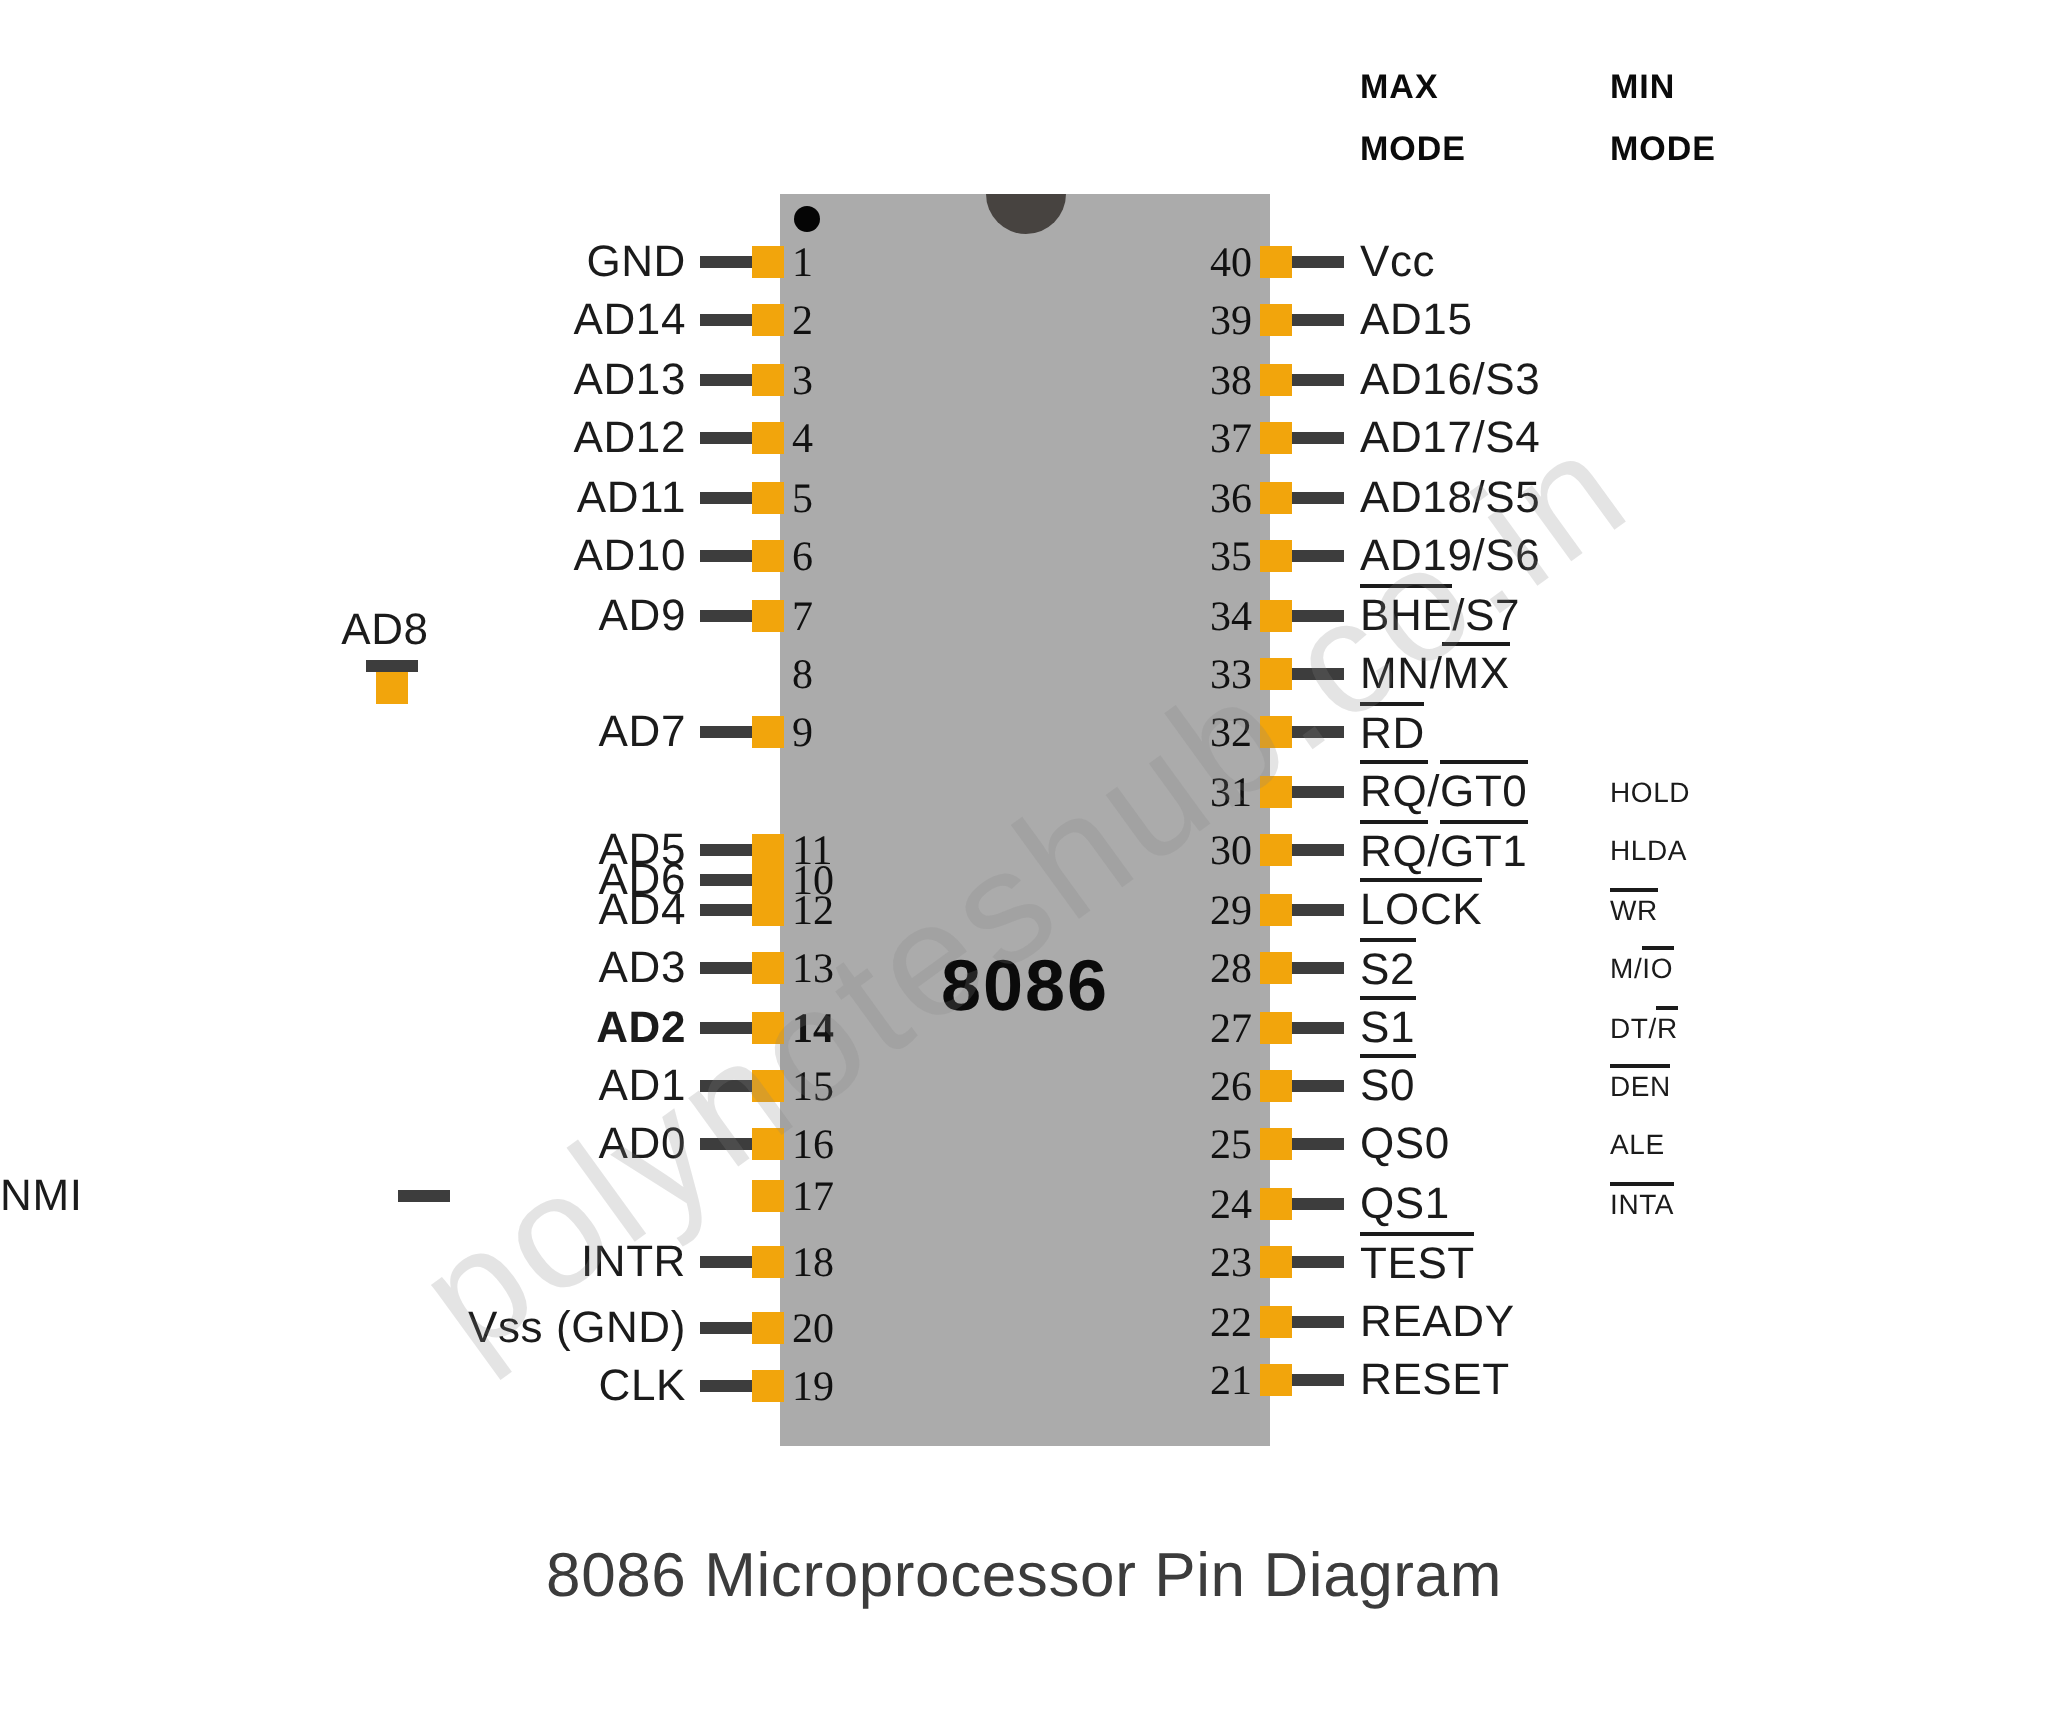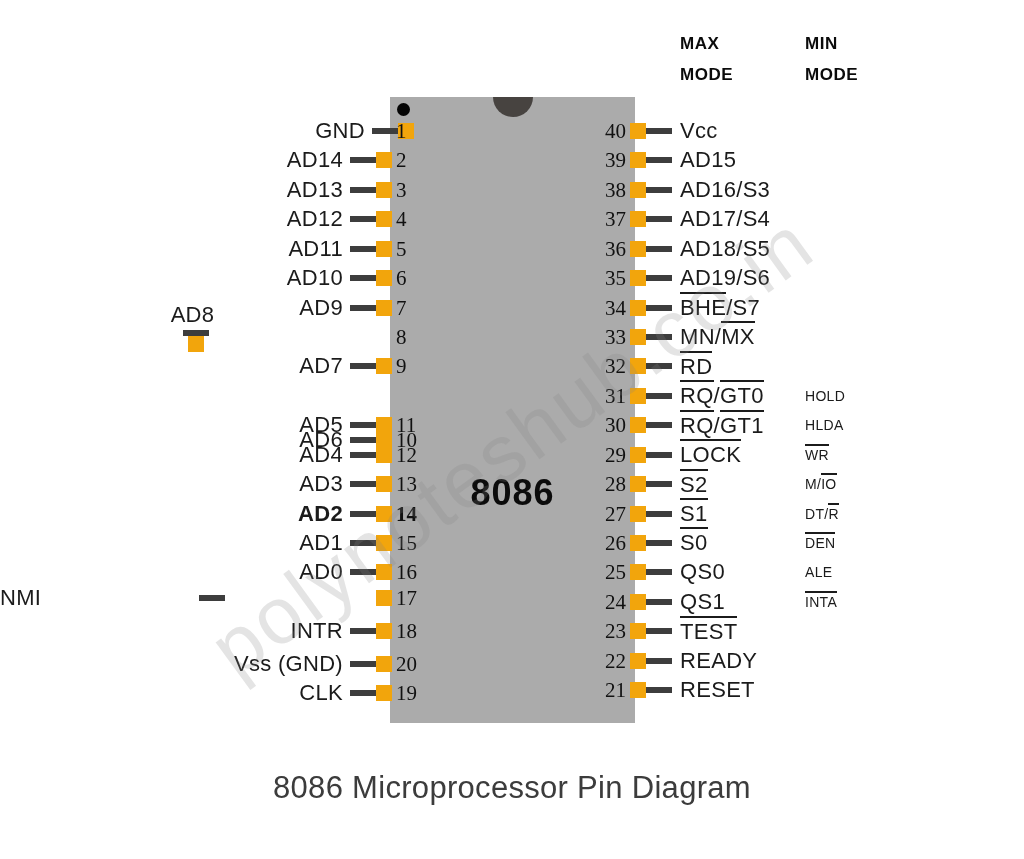--- a/index.html
+++ b/index.html
@@ -100,21 +100,21 @@
     <span>MODE</span>
   </div>
 
   <div class="chip">
     <div class="notch"></div>
     <div class="dot"></div>
     <div class="chip-name">8086</div>
   </div>
 
   <div id="pin-layer">
-      <div class="pin-row left" style="top: 116px; padding-left: 22px;">
+      <div class="pin-row left" style="top: 116px;">
         <span class="plabel"><span>GND</span></span>
         <span class="pline"></span>
         <span class="pstub"></span>
         <span class="pnum">1</span>
       </div>
       <div class="pin-row left" style="top: 145.4px;">
         <span class="plabel"><span>AD14</span></span>
         <span class="pline"></span>
         <span class="pstub"></span>
         <span class="pnum">2</span>

